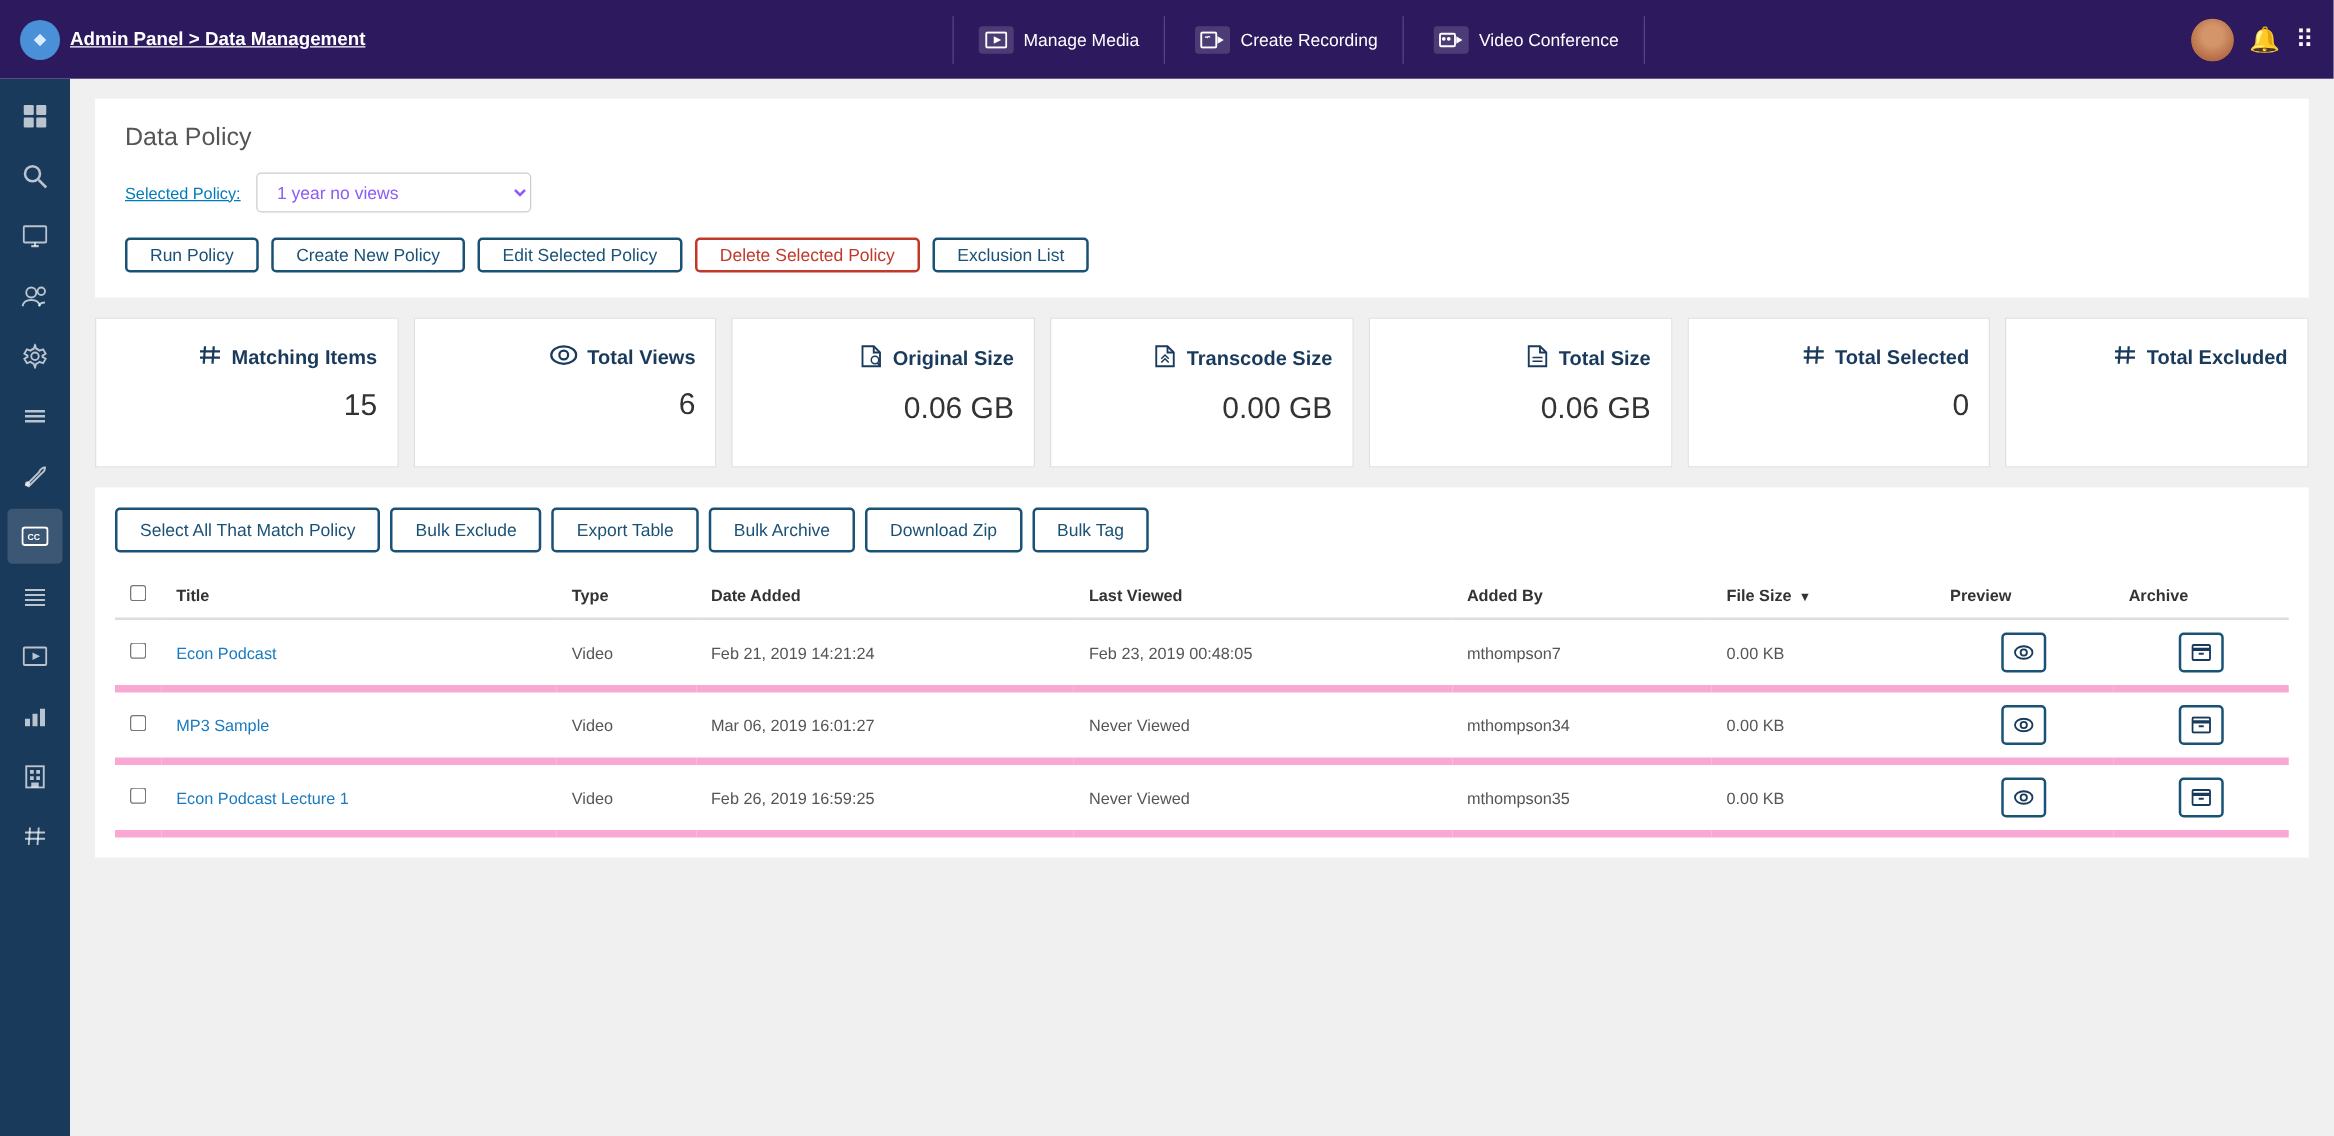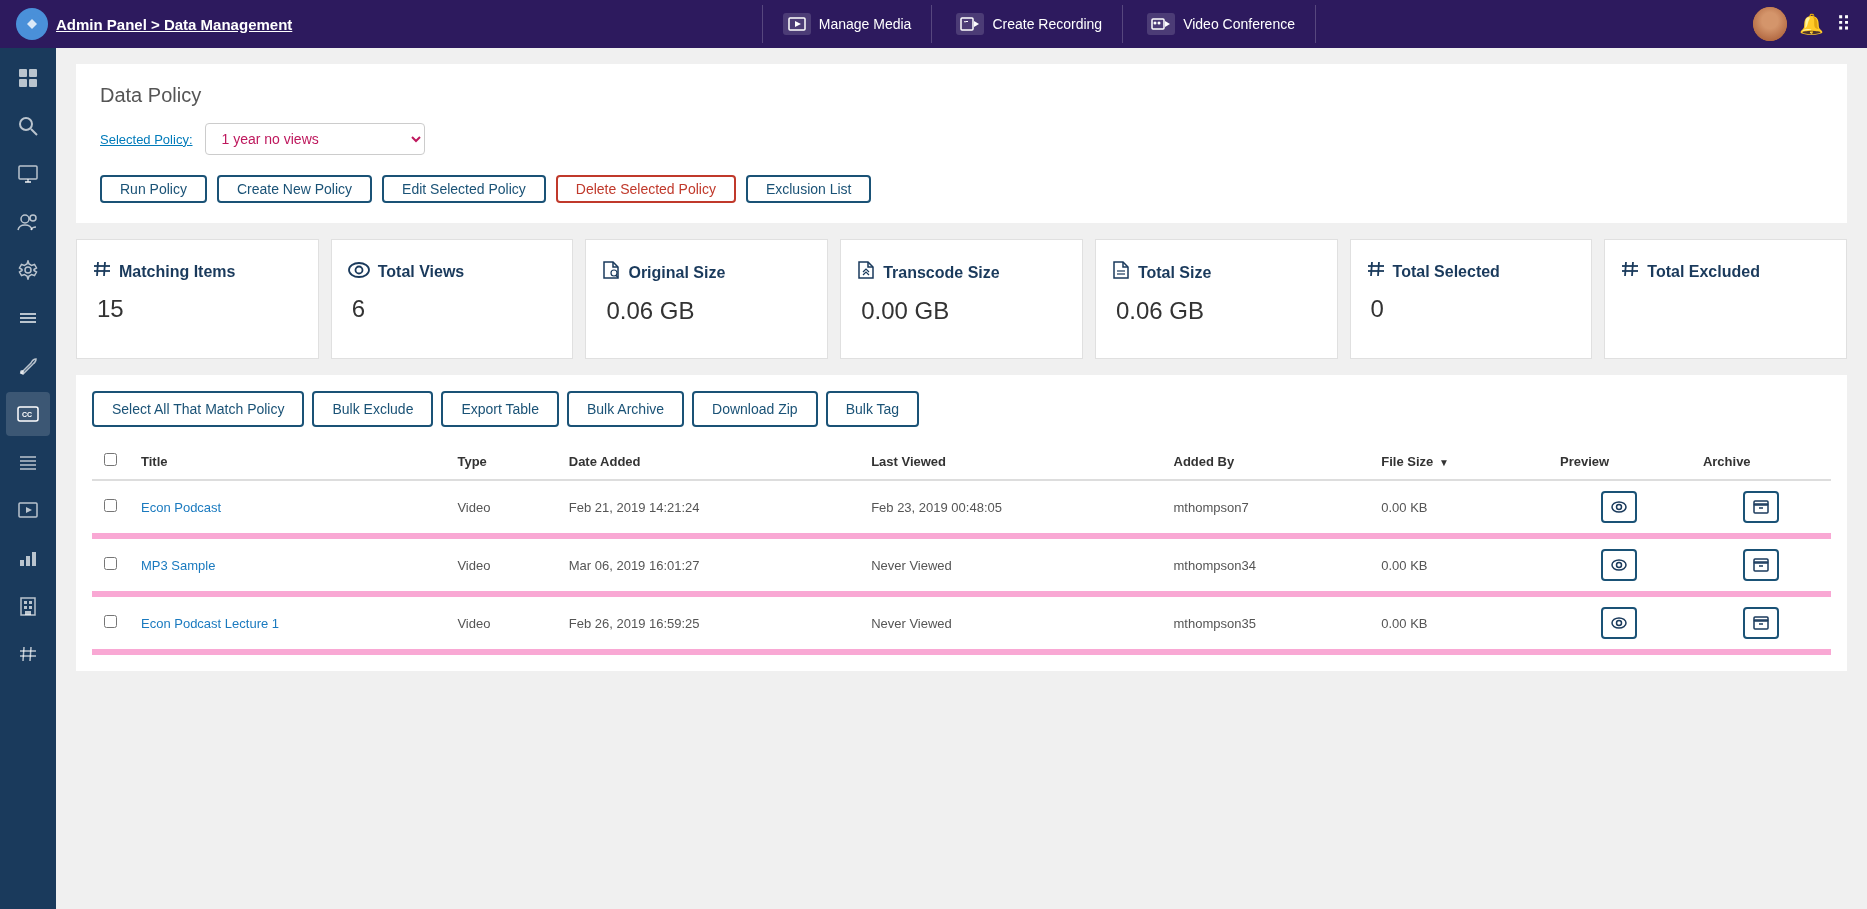--- a/index.html
+++ b/index.html
@@ -1,21 +1,21 @@
 <!DOCTYPE html>
 <html><head>
   <meta charset="utf-8">
   <style>
     * { box-sizing: border-box; margin: 0; padding: 0; }
     body { font-family: Arial, sans-serif; background: #f0f0f0; display: flex; flex-direction: column; height: 100vh; overflow: hidden; }
 
     
     .top-nav {
       background: #2d1a5e;
-      height: 48px;
+      height: 63px;
       display: flex;
       align-items: center;
       padding: 16px 16px;
       color: white;
       flex-shrink: 0;
     }
     .top-nav-brand {
       display: flex;
       align-items: center;
       gap: 8px;
@@ -135,21 +135,21 @@
       color: #007bba;
       font-size: 13px;
       white-space: nowrap;
       text-decoration: underline;
     }
     .policy-select {
       padding: 6px 12px;
       border: 1px solid #ccc;
       border-radius: 4px;
       font-size: 14px;
-      color: #be185d;
+      color: #8b5cf6;
       min-width: 220px;
       background: white;
       cursor: pointer;
       appearance: auto;
     }
     .policy-buttons {
       display: flex;
       gap: 10px;
       flex-wrap: wrap;
     }
@@ -173,21 +173,21 @@
       display: flex;
       gap: 12px;
       margin-bottom: 16px;
     }
     .stat-card {
       background: white;
       flex: 1;
       padding: 20px 16px;
       display: flex;
       flex-direction: column;
-      align-items: flex-start;
+      align-items: flex-end;
       border: 1px solid #e0e0e0;
       min-height: 120px;
     }
     .stat-card-header {
       display: flex;
       align-items: center;
       gap: 8px;
       color: #1a3a5c;
       font-size: 16px;
       font-weight: 600;

